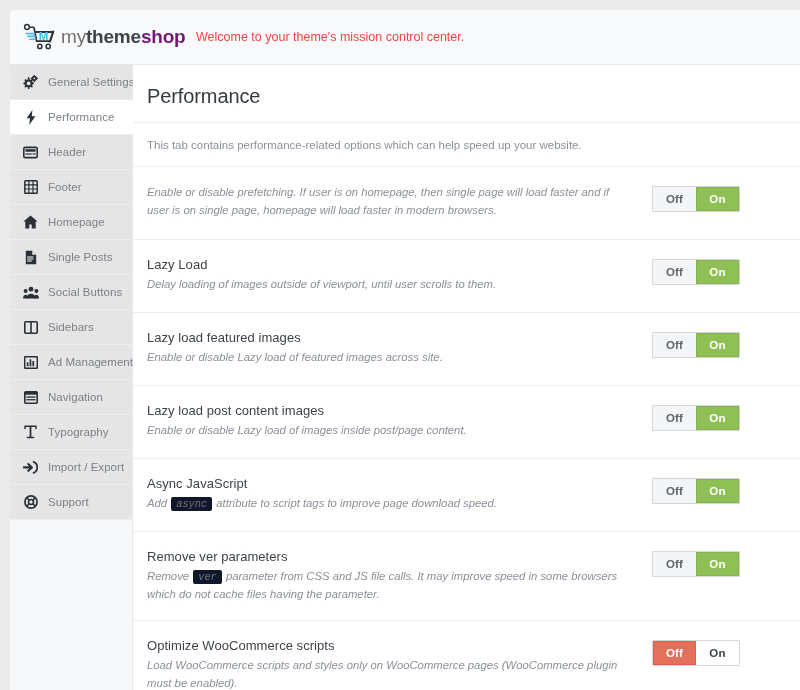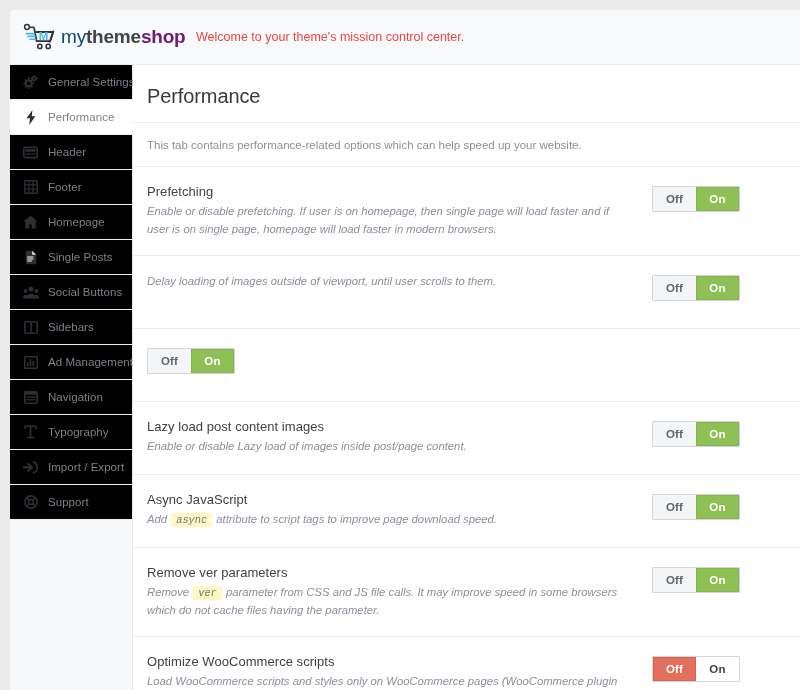--- a/index.html
+++ b/index.html
@@ -47,21 +47,21 @@
     flex: 0 0 36px;
     margin-right: 3px;
   }
 
   .brand-text {
     font-size: 19px;
     letter-spacing: -0.2px;
     color: #4a4f57;
     white-space: nowrap;
   }
-  .brand-text .b-my   { font-weight: 400; color: #0c4a6e; }
+  .brand-text .b-my   { font-weight: 400; color: #737373; }
   .brand-text .b-theme{ font-weight: 700; color: #3f444a; }
   .brand-text .b-shop { font-weight: 700; color: #701a75; }
 
   .masthead-tagline {
     font-size: 12.5px;
     color: #ef4444;
     padding-left: 31px;
     white-space: nowrap;
   }
 
@@ -78,21 +78,21 @@
     background: #f7f8f9;
     border-right: 1px solid #e6e8eb;
   }
 
   .nav-item {
     display: flex;
     align-items: center;
     height: 35px;
     padding-left: 12px;
     border-bottom: 1px solid #eceef0;
-    background: #000000;
+    background: #e5e5e5;
     cursor: pointer;
   }
   .nav-item.is-active {
     background: #ffffff;
     border-right: 1px solid #ffffff;
     margin-right: -1px;
   }
 
   .nav-icon {
     width: 17px;
@@ -165,21 +165,21 @@
     font-size: 11.3px;
     font-style: italic;
     color: #8a9099;
     line-height: 1.55;
   }
 
   .opt-desc code {
     font-family: "Liberation Mono", monospace;
     font-style: italic;
     font-size: 10.3px;
-    background: #fef9c3;
+    background: #0f172a;
     color: #6f757c;
     padding: 1px 5px;
     border-radius: 2px;
     margin: 0 1px;
   }
 
   
   .toggle {
     flex: 0 0 auto;
     display: flex;
@@ -385,38 +385,42 @@
 
       <div class="content-title-bar">
         <h1 class="content-title">Performance</h1>
       </div>
 
       <div class="content-intro">This tab contains performance-related options which can help speed up your website.</div>
 
       <div id="options-list">
           <div class="opt-row">
             <div class="opt-info">
-              <div class="opt-name">Prefetching</div>
               <div class="opt-desc"><span>Enable or disable prefetching. If user is on homepage, then single page will load faster and if user is on single page, homepage will load faster in modern browsers.</span></div>
             </div>
             <div class="toggle state-on">
               <div class="toggle-half off">Off</div>
               <div class="toggle-half on">On</div>
             </div>
           </div>
           <div class="opt-row">
             <div class="opt-info">
+              <div class="opt-name">Lazy Load</div>
               <div class="opt-desc"><span>Delay loading of images outside of viewport, until user scrolls to them.</span></div>
             </div>
             <div class="toggle state-on">
               <div class="toggle-half off">Off</div>
               <div class="toggle-half on">On</div>
             </div>
           </div>
           <div class="opt-row">
+            <div class="opt-info">
+              <div class="opt-name">Lazy load featured images</div>
+              <div class="opt-desc"><span>Enable or disable Lazy load of featured images across site.</span></div>
+            </div>
             <div class="toggle state-on">
               <div class="toggle-half off">Off</div>
               <div class="toggle-half on">On</div>
             </div>
           </div>
           <div class="opt-row">
             <div class="opt-info">
               <div class="opt-name">Lazy load post content images</div>
               <div class="opt-desc"><span>Enable or disable Lazy load of images inside post/page content.</span></div>
             </div>

